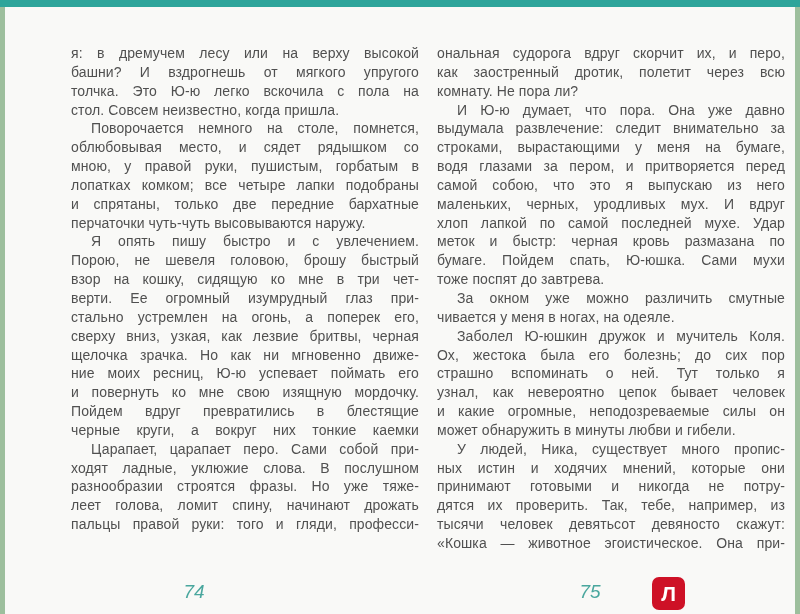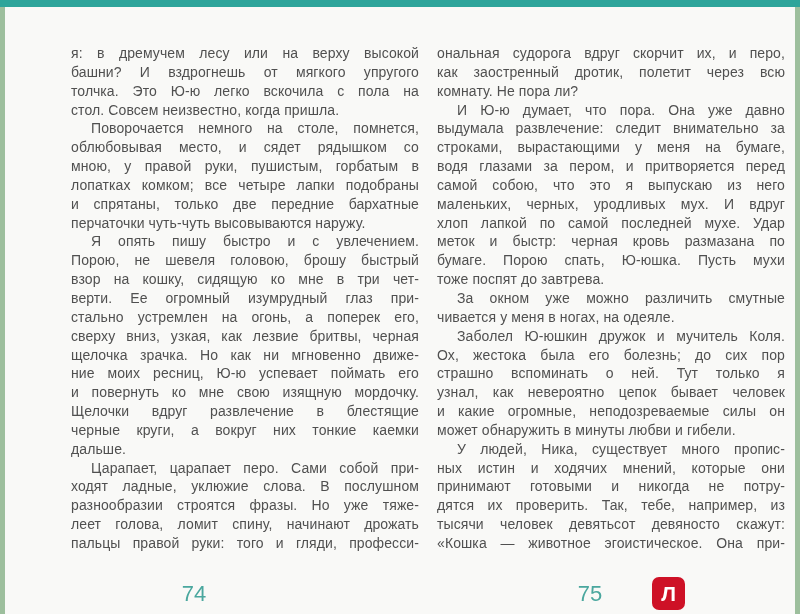--- a/index.html
+++ b/index.html
@@ -40,22 +40,23 @@
     text-align: justify;
     text-align-last: justify;
     overflow: hidden;
   }
   .line.end { text-align-last: left; }
   .line.indent { text-indent: 20px; }
 
   .page-number {
     position: absolute; top: 581px;
     width: 60px; text-align: center;
-    font-size: 22px;
+    font-size: 19px;
     color: var(--page-number, #4aa79e);
+    font-style: italic;
   }
   #pn-left  { left: 164px; }
   #pn-right { left: 560px; }
 
   .logo {
     position: absolute; left: 652px; top: 577px;
     width: 33px; height: 33px;
     border-radius: 7px;
     background: var(--logo-bg, #ce1126);
     color: var(--logo-fg, #ffffff);
@@ -83,43 +84,42 @@
     <div class="line end">перчаточки чуть-чуть высовываются наружу.</div>
     <div class="line indent">Я опять пишу быстро и с увлечением.</div>
     <div class="line">Порою, не шевеля головою, брошу быстрый</div>
     <div class="line">взор на кошку, сидящую ко мне в три чет-</div>
     <div class="line">верти. Ее огромный изумрудный глаз при-</div>
     <div class="line">стально устремлен на огонь, а поперек его,</div>
     <div class="line">сверху вниз, узкая, как лезвие бритвы, черная</div>
     <div class="line">щелочка зрачка. Но как ни мгновенно движе-</div>
     <div class="line">ние моих ресниц, Ю-ю успевает поймать его</div>
     <div class="line">и повернуть ко мне свою изящную мордочку.</div>
-    <div class="line">Щелочки вдруг развлечение в блестящие</div>
+    <div class="line">Пойдем вдруг превратились в блестящие</div>
     <div class="line">черные круги, а вокруг них тонкие каемки</div>
-    <div class="line end">дальше.</div>
     <div class="line indent">Царапает, царапает перо. Сами собой при-</div>
     <div class="line">ходят ладные, уклюжие слова. В послушном</div>
     <div class="line">разнообразии строятся фразы. Но уже тяже-</div>
     <div class="line">леет голова, ломит спину, начинают дрожать</div>
     <div class="line">пальцы правой руки: того и гляди, професси-</div>
   </div>
 
 <div class="page-text right">
     <div class="line">ональная судорога вдруг скорчит их, и перо,</div>
     <div class="line">как заостренный дротик, полетит через всю</div>
     <div class="line end">комнату. Не пора ли?</div>
     <div class="line indent">И Ю-ю думает, что пора. Она уже давно</div>
     <div class="line">выдумала развлечение: следит внимательно за</div>
     <div class="line">строками, вырастающими у меня на бумаге,</div>
     <div class="line">водя глазами за пером, и притворяется перед</div>
     <div class="line">самой собою, что это я выпускаю из него</div>
     <div class="line">маленьких, черных, уродливых мух. И вдруг</div>
     <div class="line">хлоп лапкой по самой последней мухе. Удар</div>
     <div class="line">меток и быстр: черная кровь размазана по</div>
-    <div class="line">бумаге. Порою спать, Ю-юшка. Пусть мухи</div>
+    <div class="line">бумаге. Пойдем спать, Ю-юшка. Сами мухи</div>
     <div class="line end">тоже поспят до завтрева.</div>
     <div class="line indent">За окном уже можно различить смутные</div>
     <div class="line end">чивается у меня в ногах, на одеяле.</div>
     <div class="line indent">Заболел Ю-юшкин дружок и мучитель Коля.</div>
     <div class="line">Ох, жестока была его болезнь; до сих пор</div>
     <div class="line">страшно вспоминать о ней. Тут только я</div>
     <div class="line">узнал, как невероятно цепок бывает человек</div>
     <div class="line">и какие огромные, неподозреваемые силы он</div>
     <div class="line end">может обнаружить в минуты любви и гибели.</div>
     <div class="line indent">У людей, Ника, существует много пропис-</div>

